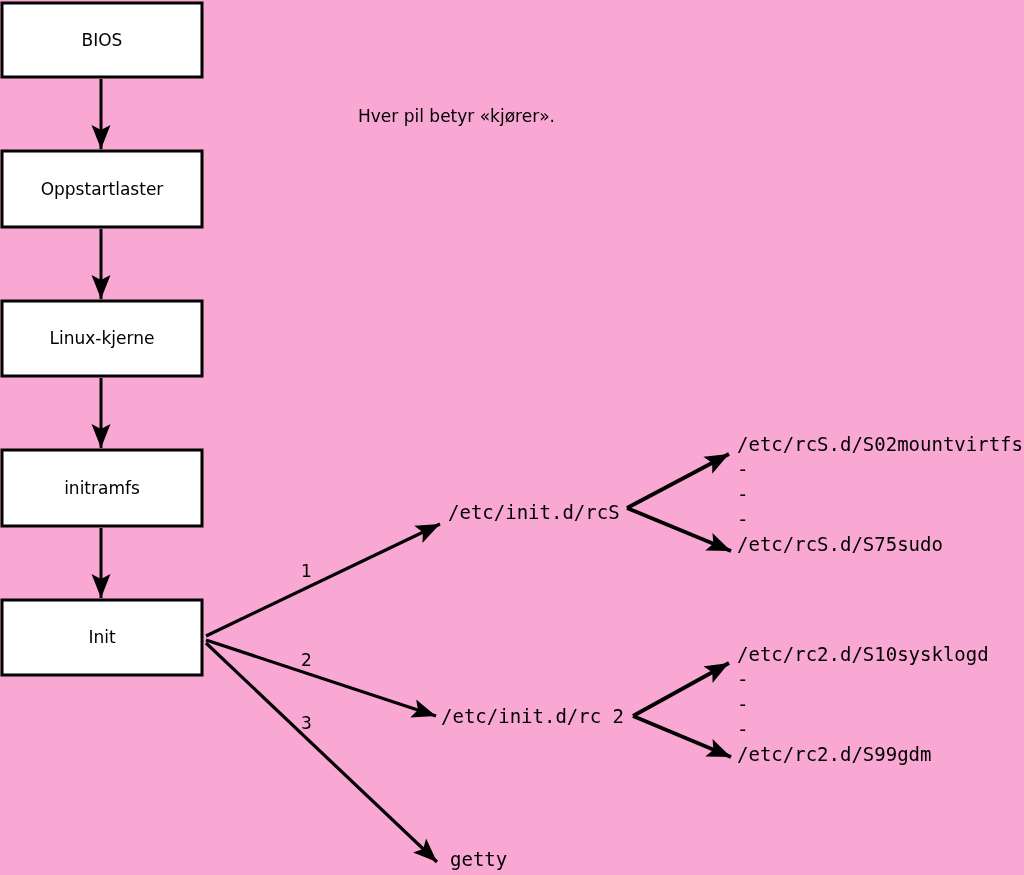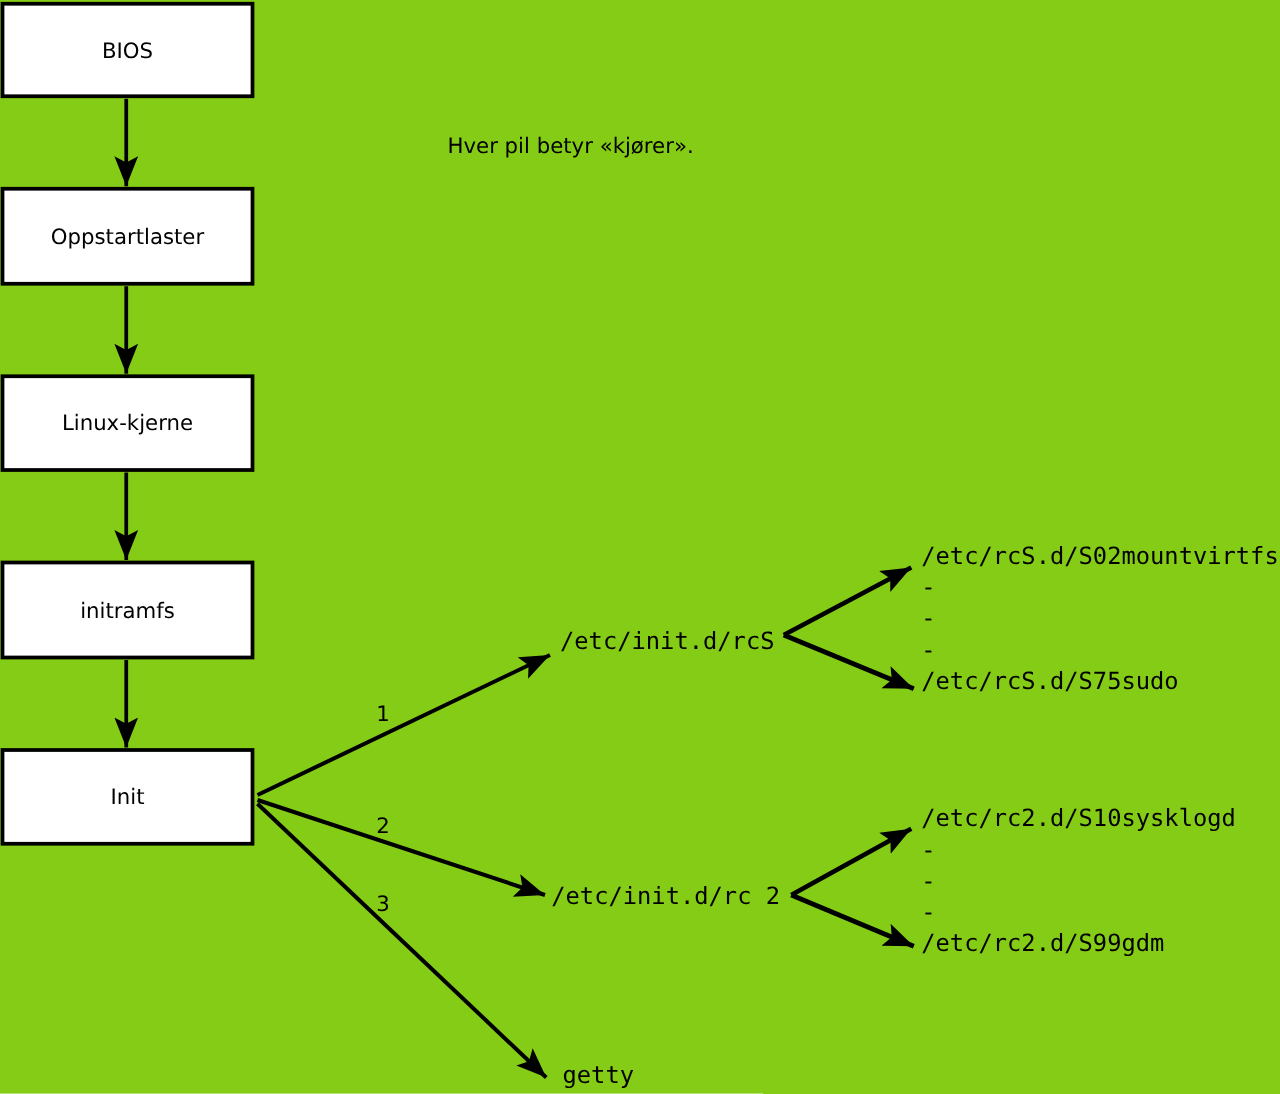--- a/index.html
+++ b/index.html
@@ -7,21 +7,21 @@
     padding: 0;
     background: #ffffff;
     width: 1024px;
     height: 875px;
     overflow: hidden;
   }
   .stage {
     position: relative;
     width: 1024px;
     height: 875px;
-    background: #84cc16;
+    background: #f9a8d4;
   }
   svg { display: block; }
   .box {
     fill: #ffffff;
     stroke: #000000;
     stroke-width: 3;
   }
   .vline {
     stroke: #000000;
     stroke-width: 3;

